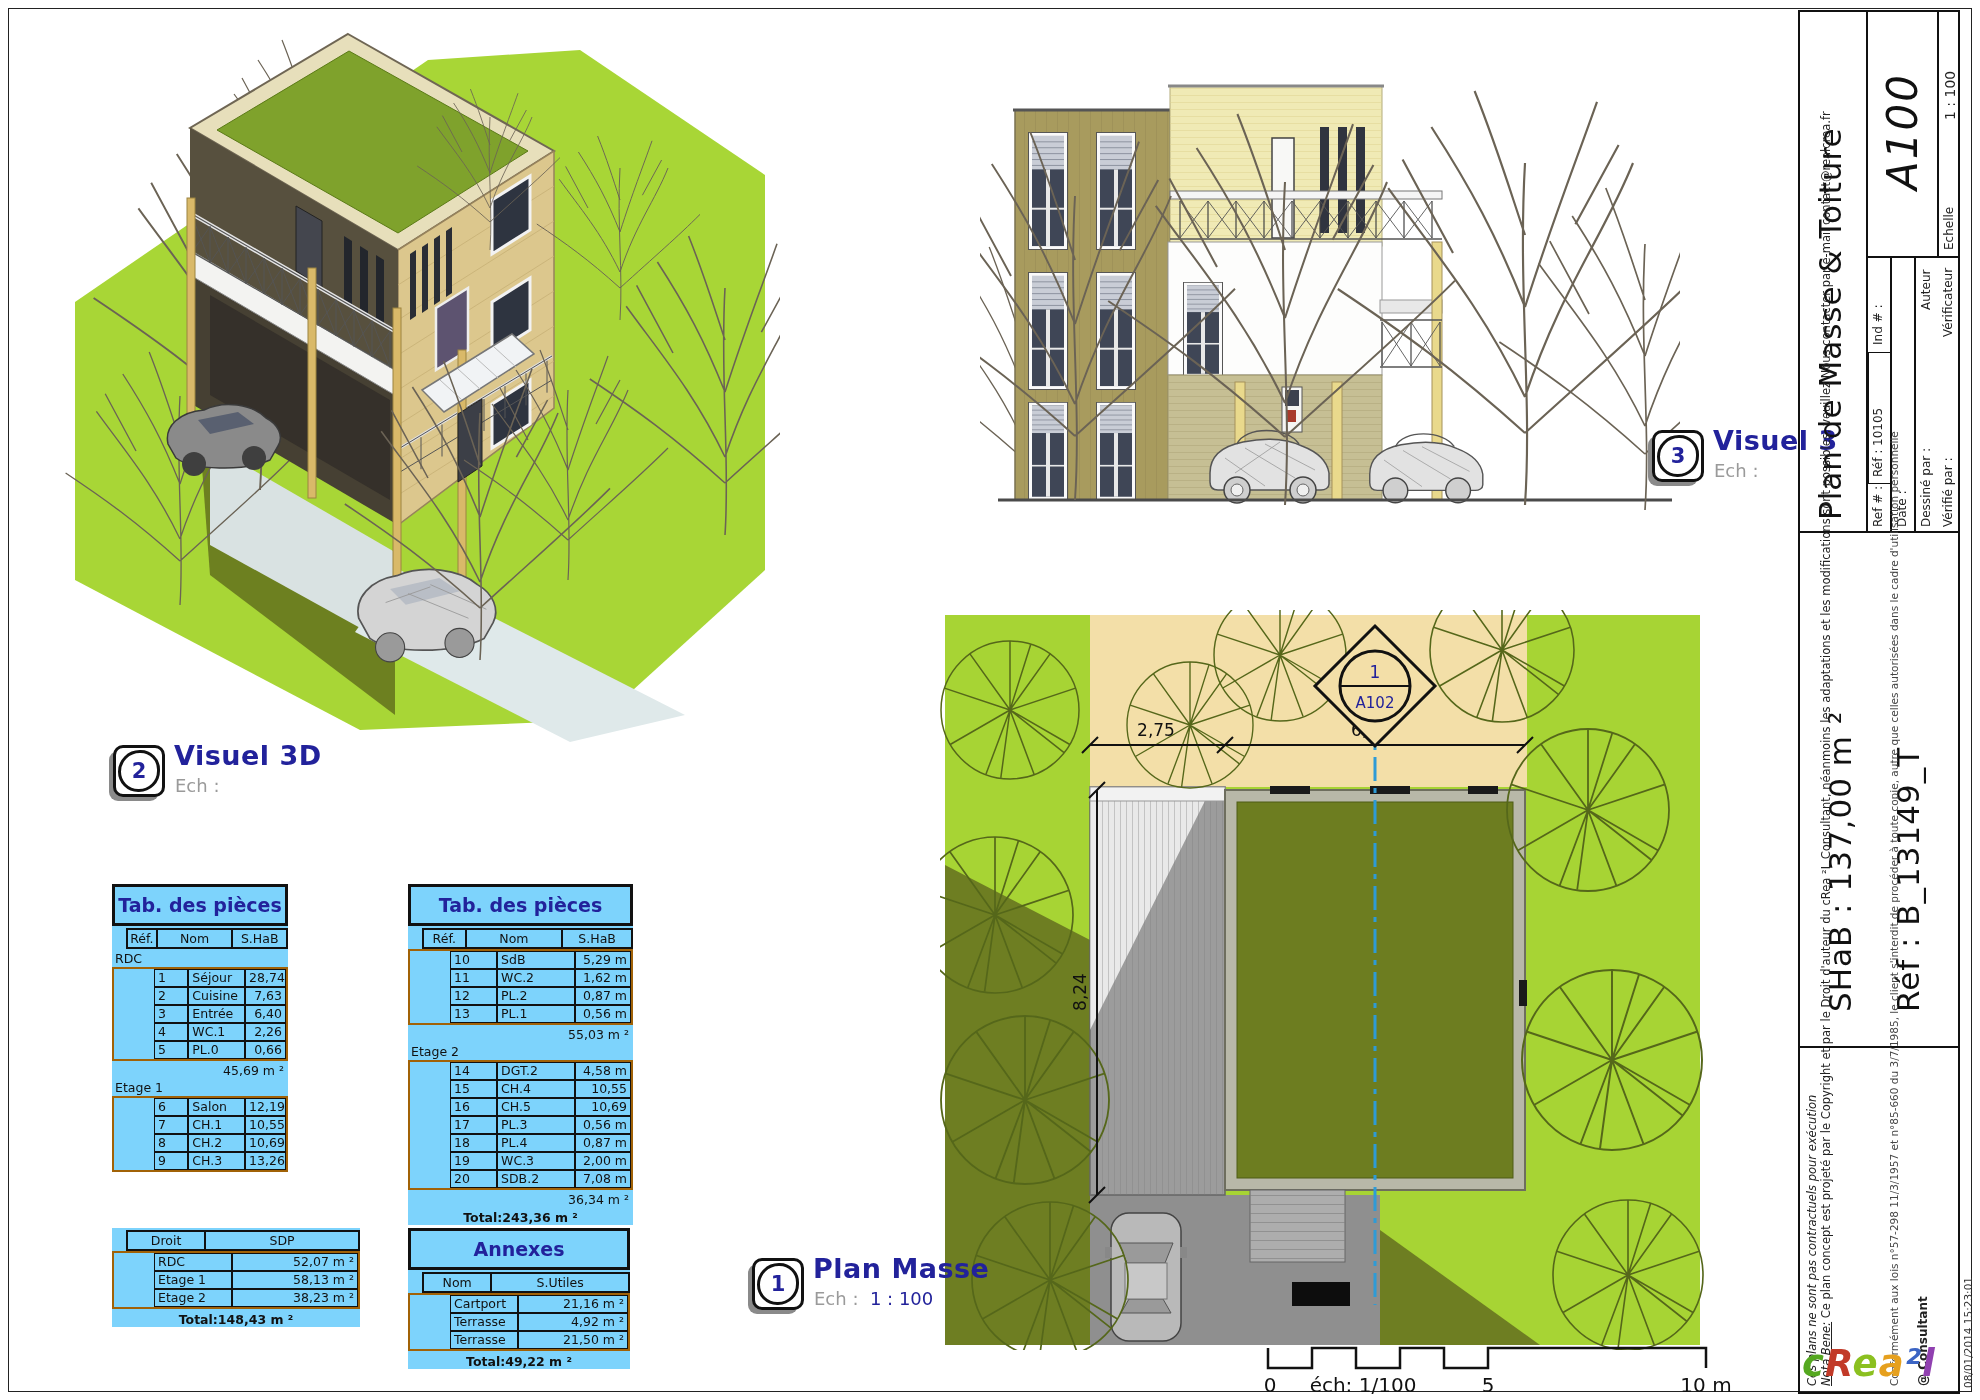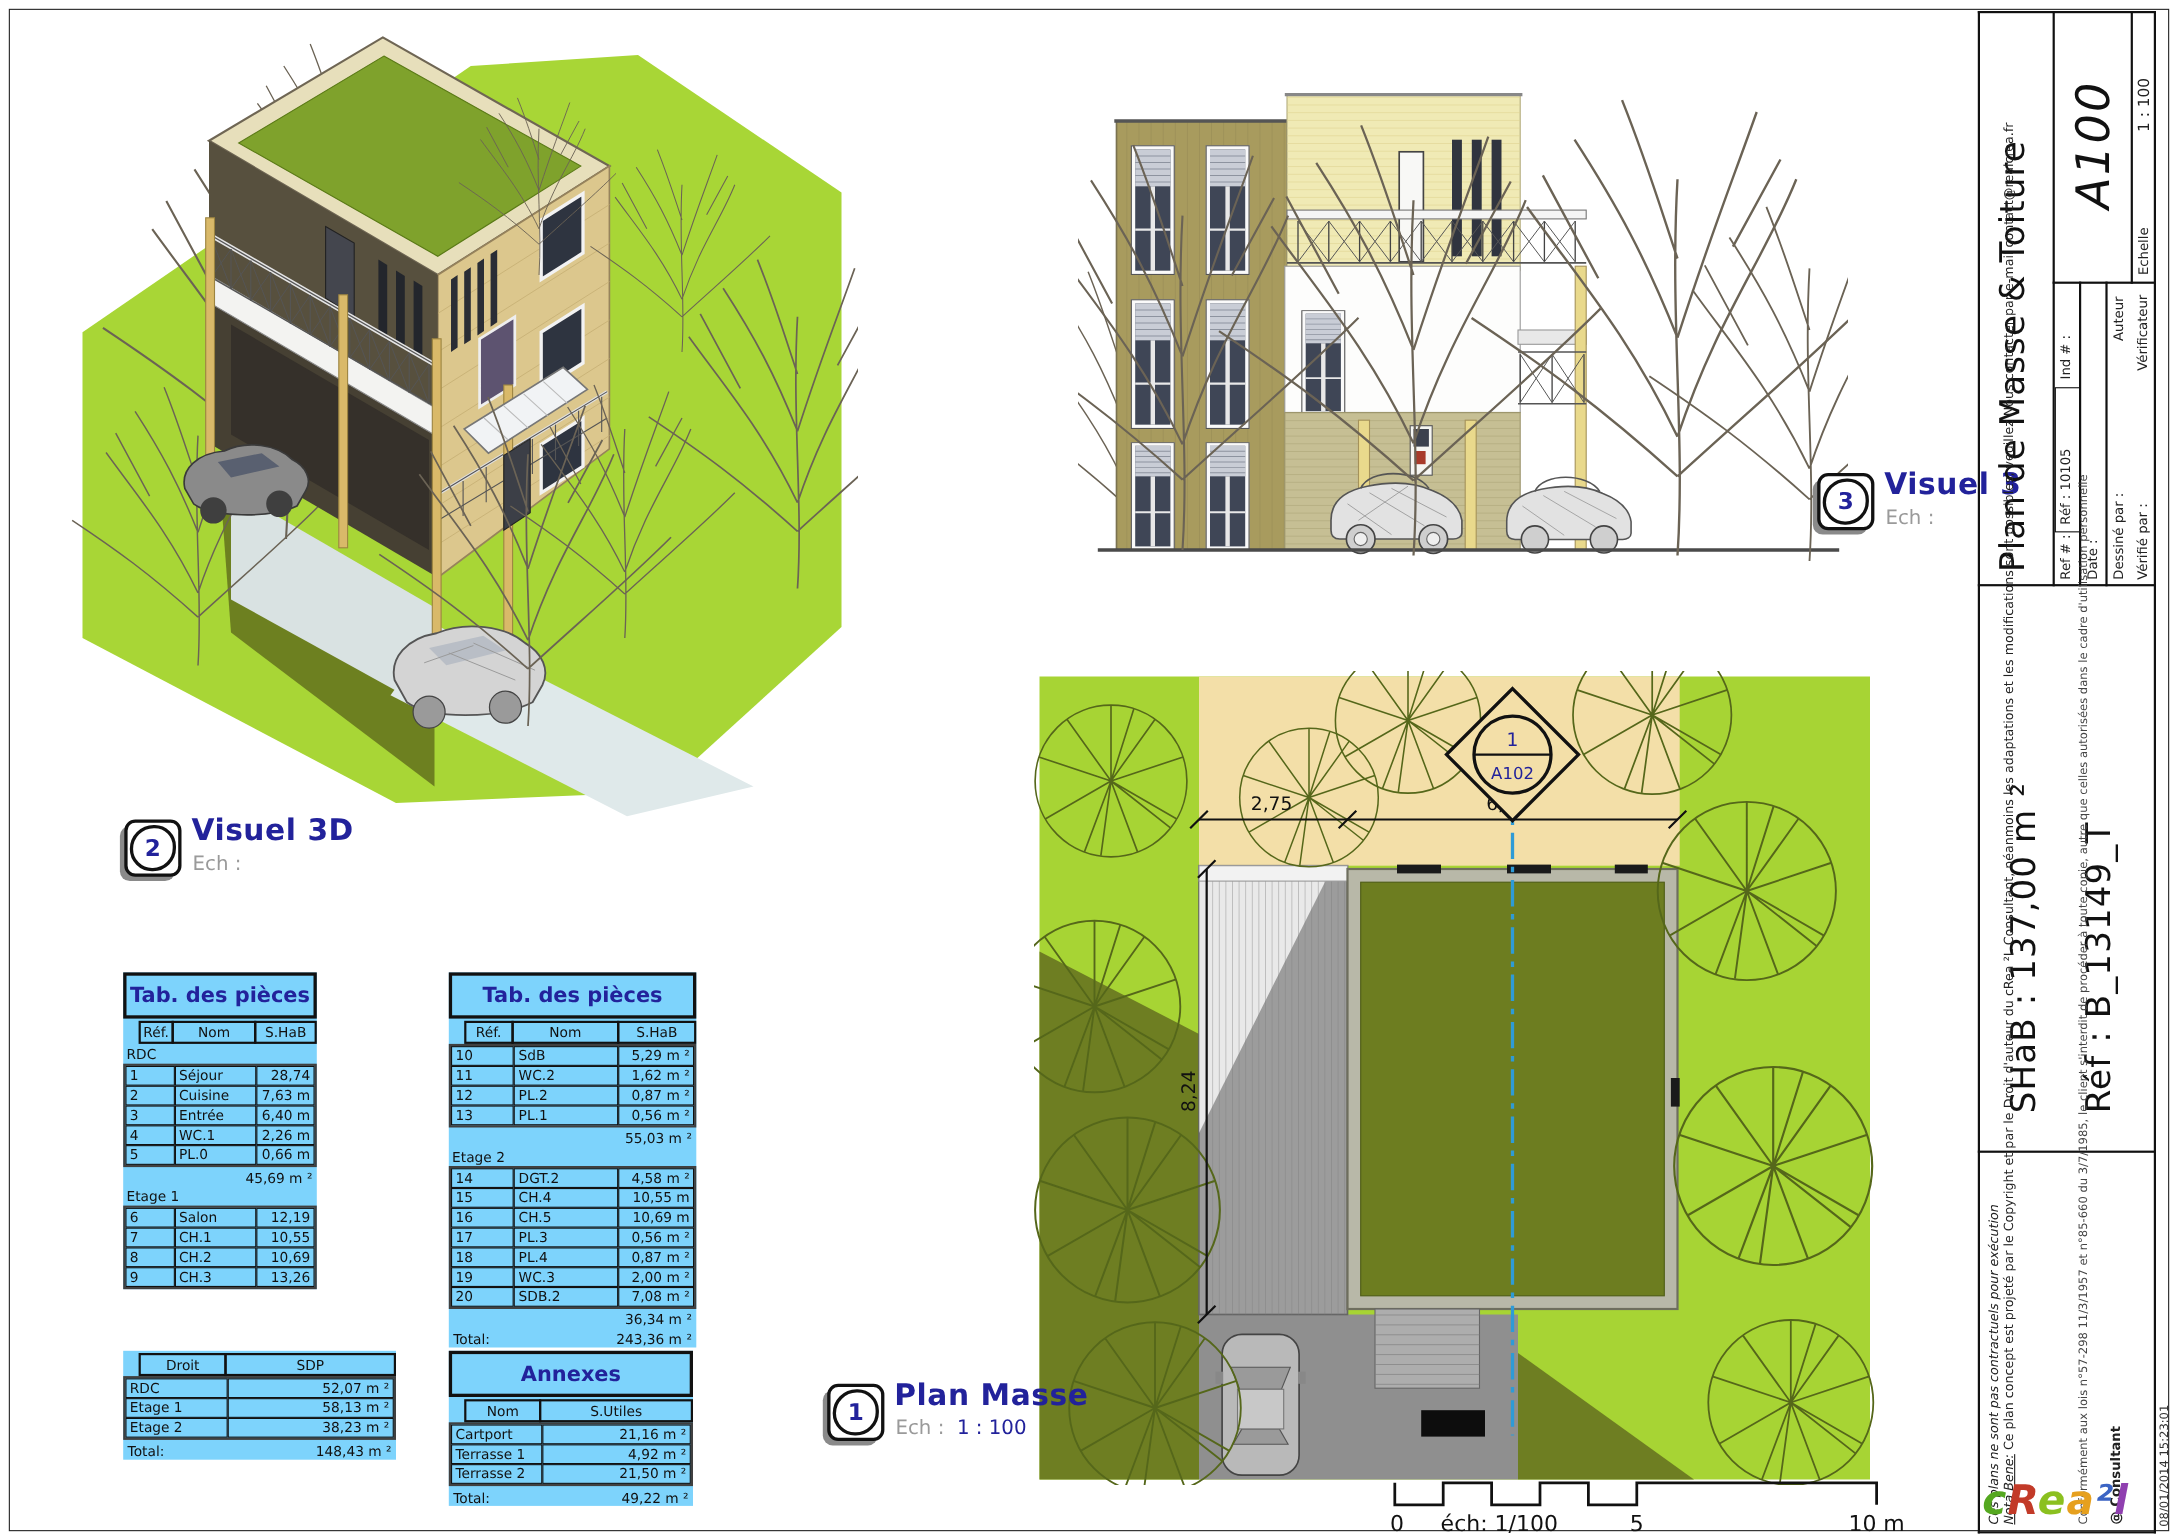--- a/index.html
+++ b/index.html
@@ -15,26 +15,26 @@
   .dwg-ech b{color:#22229b;font-weight:normal;}
   
   .ptable{position:absolute;background:#7dd3fc;font-size:12.5px;}
   .ptable-title{border:3px solid #111;text-align:center;color:#22229b;font-size:19px;padding:7px 0;font-weight:bold;}
   .ptable-head{display:grid;margin-top:2px;}
   .ptable-head span{border:2px solid #111;text-align:center;padding:1px 0;font-size:12.5px;margin-left:-2px;}
   .ptable-head span:first-child{margin-left:14px;}
   .cols3{grid-template-columns:26% 43% 31%;}
   .cols2a{grid-template-columns:38% 62%;}
   .pgroup-label{padding:2px 0 1px 3px;font-size:12.5px;}
-  .prows{border:2px solid #404040;}
+  .prows{border:2px solid #a16207;padding-left:40px;}
   .prow{display:grid;}
   .prow span{border:1px solid #111;padding:0 3px;height:16px;line-height:16px;overflow:hidden;}
   .pr-right{text-align:right;}
   .psubtotal{text-align:right;padding:2px 4px 0 0;}
-  .ptotal{display:flex;justify-content:space-between;padding:3px 4px 0 4px;}
+  .ptotal{display:flex;justify-content:center;padding:3px 4px 0 4px;font-weight:bold;}
   
   .tb-line{position:absolute;background:#111;}
   .vtext{position:absolute;transform:rotate(-90deg);transform-origin:0 0;white-space:nowrap;}
   .tb-big-title{font-size:31px;font-weight:500;letter-spacing:1px;}
   .tb-a100{font-size:42px;font-style:italic;letter-spacing:2px;}
   .tb-field{font-size:12px;color:#222;}
   .tb-big2{font-size:31px;letter-spacing:1px;}
   .legal-wrap{font-size:11.5px;line-height:13.5px;color:#222;}
   .legal-wrap .l1{display:block;font-style:italic;}
   .legal-small{font-size:10.5px;line-height:12.5px;color:#444;}

